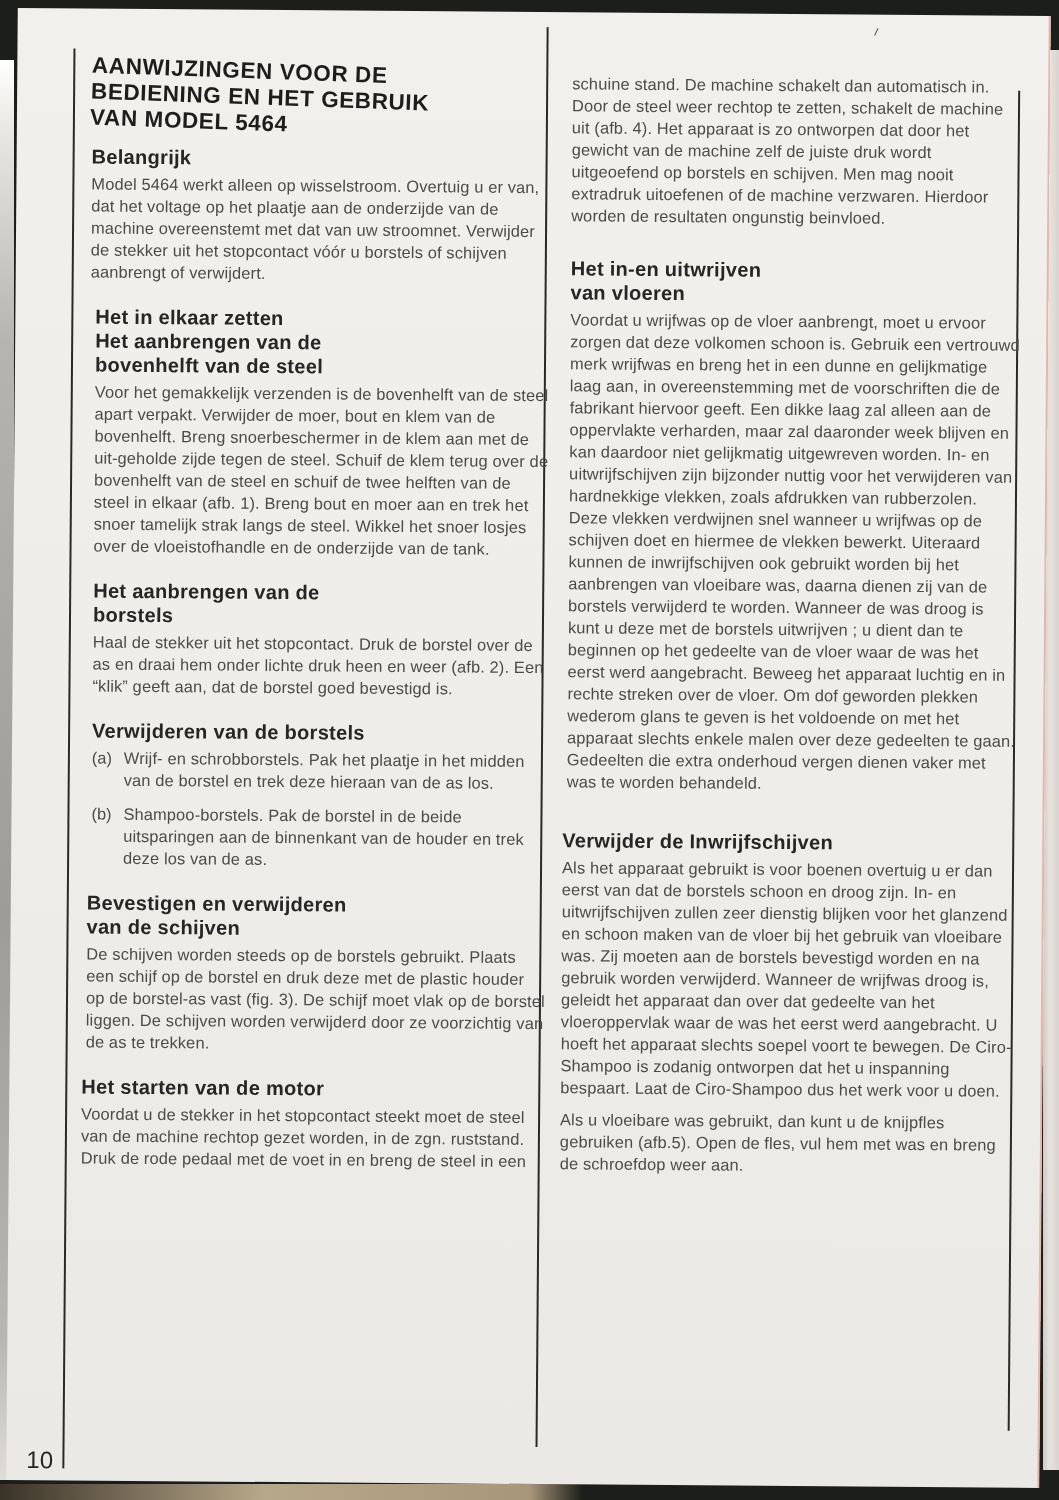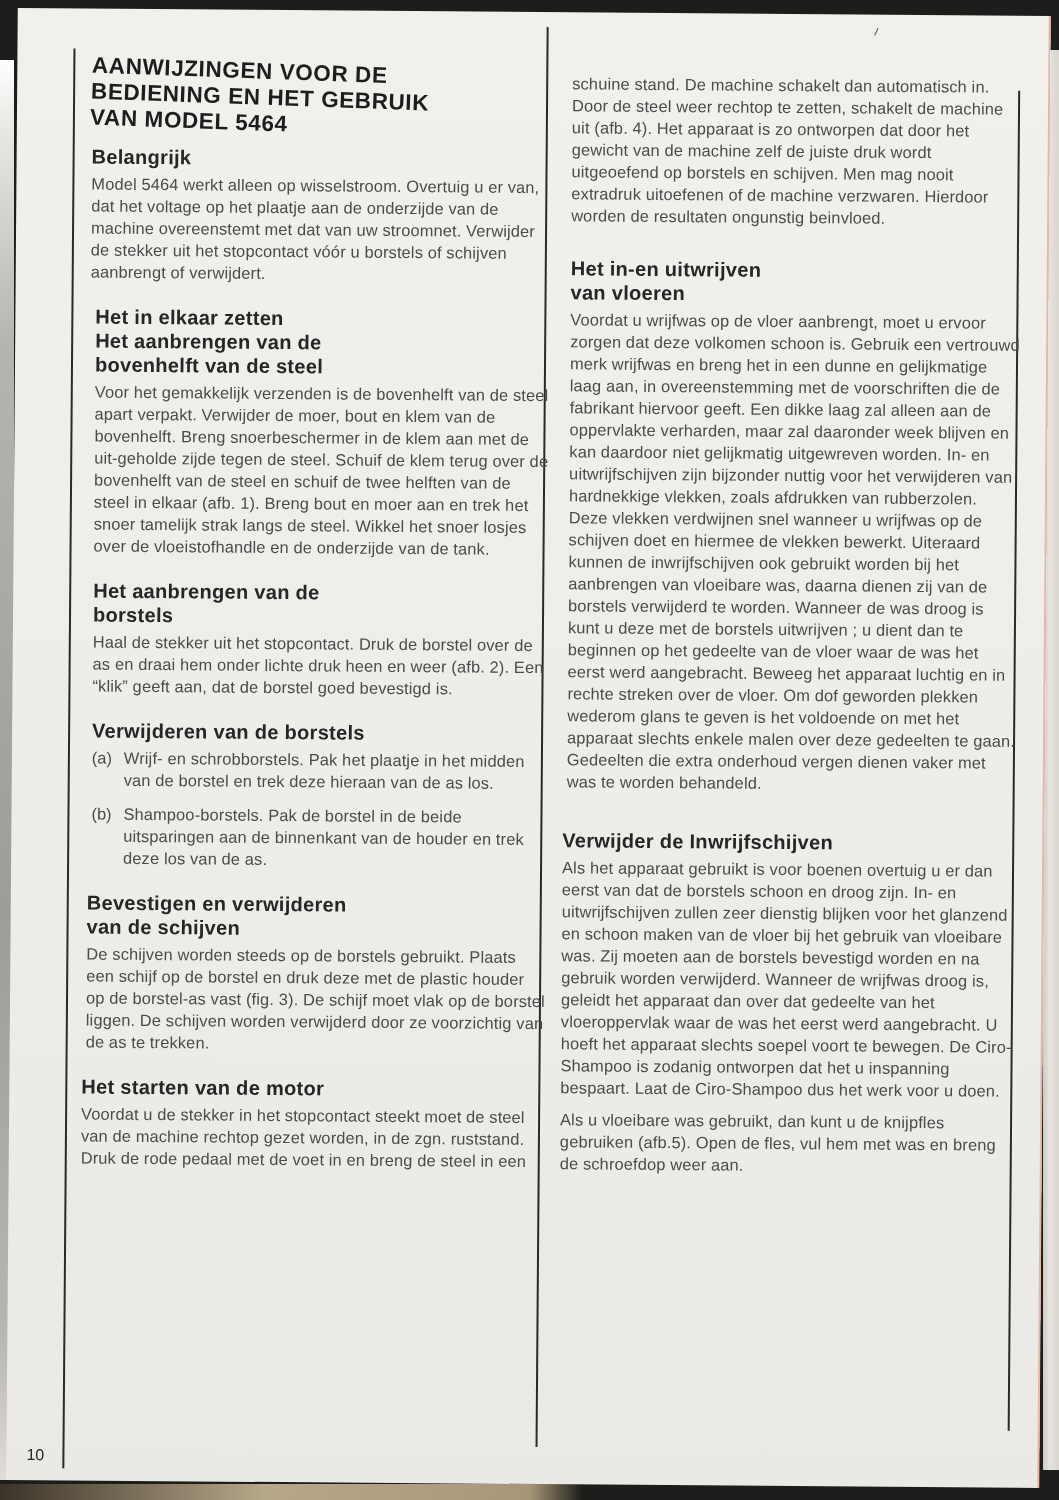--- a/index.html
+++ b/index.html
@@ -54,21 +54,21 @@
       font-size: 16.4px; line-height: 22px; margin: 0;
       color: #4b4b4b; letter-spacing: 0.15px;
     }
     .section { margin-bottom: 22px; }
     .item { display: flex; margin-bottom: 12px; }
     .item .marker { width: 32px; flex: none; font-size: 16.4px; line-height: 22px; color: #4b4b4b; }
     .item p { flex: 1; }
     .para-gap { margin-top: 10px; }
     .page-number {
       position: absolute; left: 20px; top: 1438px;
-      font-size: 16px; color: #262626;
+      font-size: 24px; color: #262626;
     }
     .mark-dot {
       position: absolute; left: 858px; top: 14px; width: 4px; height: 8px;
       border-left: 1px solid #555; transform: rotate(25deg);
     }
   </style>
 </head>
 <body>
 
 <div class="backdrop-bottom"></div>

